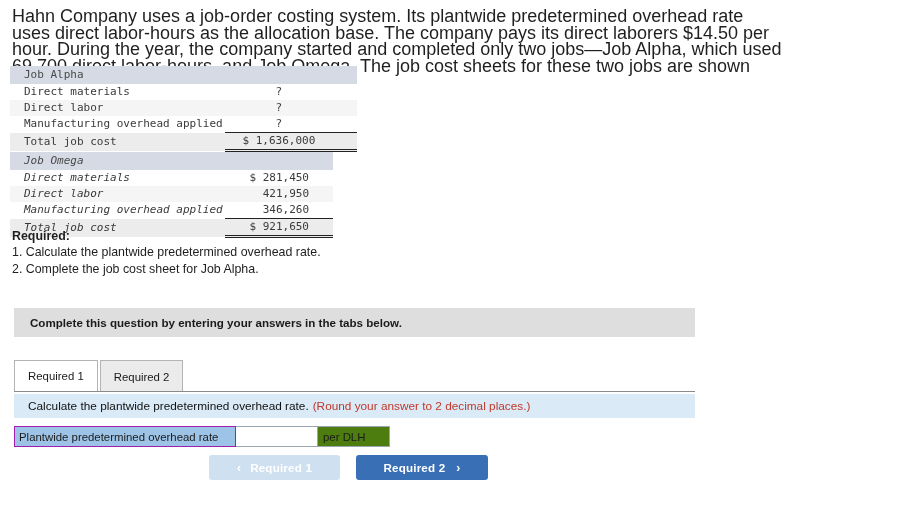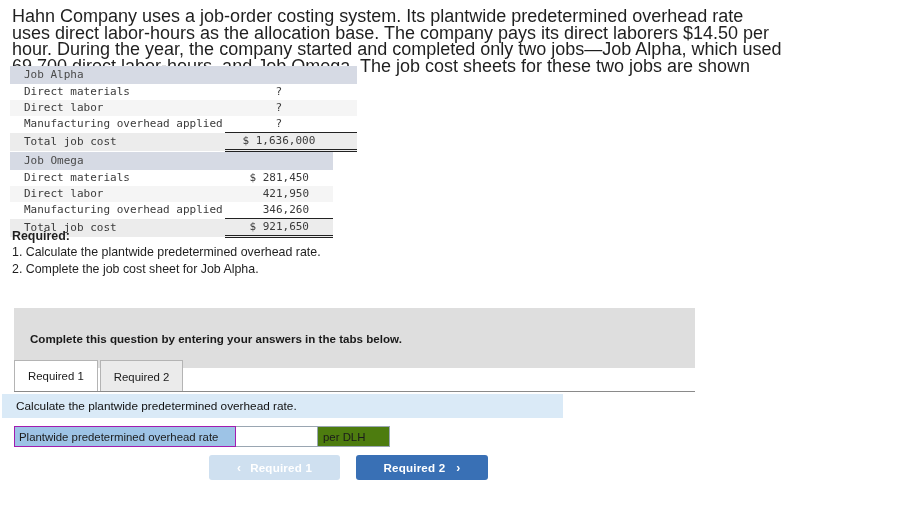--- a/index.html
+++ b/index.html
@@ -65,41 +65,41 @@
   }
   .row-total td { background: #ececec; }
   .cell-dblunder {
     border-bottom: 3px double #222;
   }
 
   #job-alpha { left: 10px; top: 66px; width: 347px; }
   #job-alpha .lbl { width: 228px; }
   #job-alpha .num { width: 119px; }
   #job-omega { left: 10px; top: 152px; width: 323px; }
-  #job-omega .lbl { width: 213px; }
+  #job-omega .lbl { width: 213px; font-style: italic; }
   #job-omega .num { width: 110px; }
 
   
   .required {
     position: absolute;
     left: 12px;
     top: 228px;
     font-size: 12.4px;
     line-height: 16.4px;
     color: #1f1f1f;
   }
   .required .req-title { font-weight: bold; }
 
   
   .banner {
     position: absolute;
     left: 14px;
     top: 308px;
     width: 681px;
-    height: 60px;
+    height: 29px;
     background: #dedede;
     display: flex;
     align-items: center;
   }
   .banner .banner-text {
     padding-left: 16px;
     font-size: 11.6px;
     font-weight: bold;
     color: #1a1a1a;
   }
@@ -142,23 +142,23 @@
     left: 0;
     top: 31px;
     width: 681px;
     height: 1px;
     background: #8a8a8a;
   }
 
   
   .instruction {
     position: absolute;
-    left: 2px;
+    left: 14px;
     top: 394px;
-    width: 561px;
+    width: 681px;
     height: 24px;
     background: #daeaf7;
     display: flex;
     align-items: center;
     font-size: 11.8px;
   }
   .instruction .instr-main {
     padding-left: 14px;
     color: #111111;
   }
@@ -319,20 +319,21 @@
     </div>
     <div class="tab inactive">
       <span>Required 2</span>
     </div>
   </div>
   <div class="tabline"></div>
 </div>
 
 <div class="instruction">
   <span class="instr-main">Calculate the plantwide predetermined overhead rate.</span>
+  <span class="instr-note">(Round your answer to 2 decimal places.)</span>
 </div>
 
 <div class="answer-row">
   <div class="answer-label">Plantwide predetermined overhead rate</div>
   <input class="answer-input" type="text" placeholder="" style="">
   <div class="answer-unit">per DLH</div>
 </div>
 
 <div class="navbtn" id="btn-prev">
   <span class="chev">‹</span>

